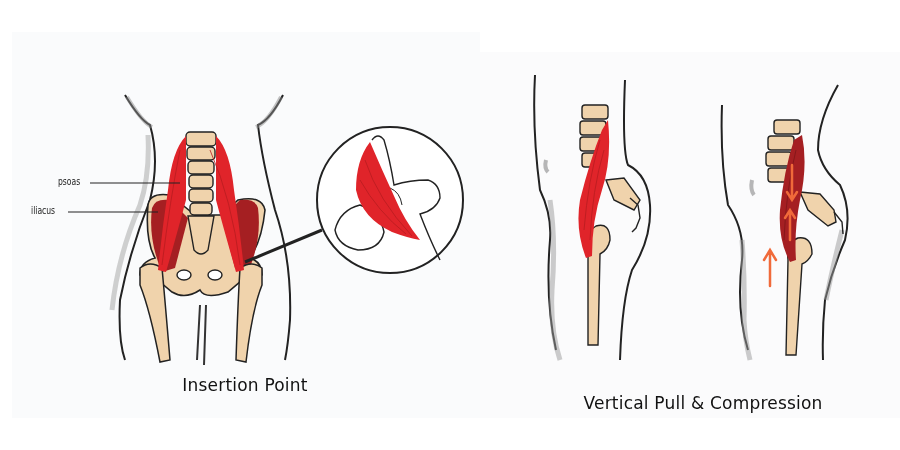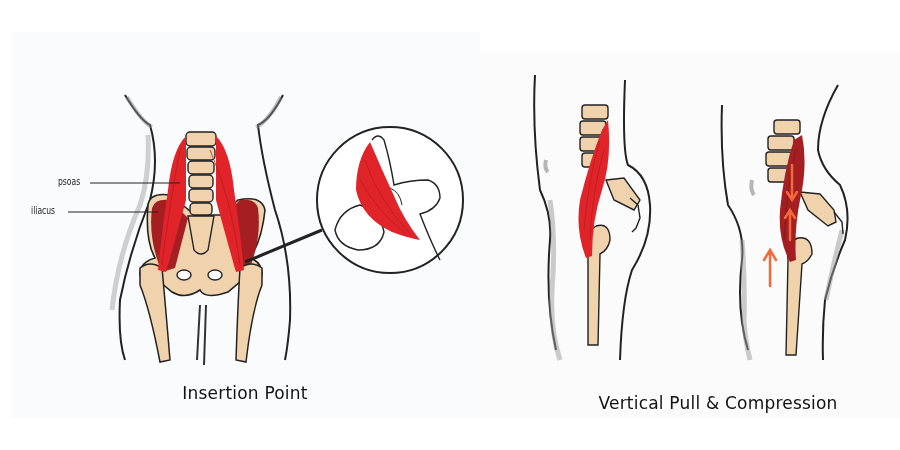--- a/index.html
+++ b/index.html
@@ -8,22 +8,22 @@
       background: #ffffff;
       font-family: "DejaVu Sans", "Liberation Sans", sans-serif;
     }
     .panel { position: absolute; }
     #panel-left { left: 12px; top: 32px; width: 468px; height: 386px; background: #fafbfc; }
     #panel-right { left: 480px; top: 52px; width: 420px; height: 366px; background: #fbfbfc; }
     .caption {
       position: absolute; font-size: 17px; color: #111; letter-spacing: 0.2px;
       white-space: nowrap; transform: translateX(-50%);
     }
-    #caption-left { left: 245px; top: 383px; }
-    #caption-right { left: 718px; top: 393px; }
+    #caption-left { left: 245px; top: 375px; }
+    #caption-right { left: 703px; top: 393px; }
     .label {
       position: absolute; font-size: 10px; color: #222;
       font-family: "DejaVu Sans Condensed", "DejaVu Sans", sans-serif;
       transform: scaleX(0.85); transform-origin: left center;
     }
     #label-psoas { left: 58px; top: 176px; }
     #label-iliacus { left: 31px; top: 205px; }
     svg.art { position: absolute; left: 0; top: 0; }
   </style>
 </head>

